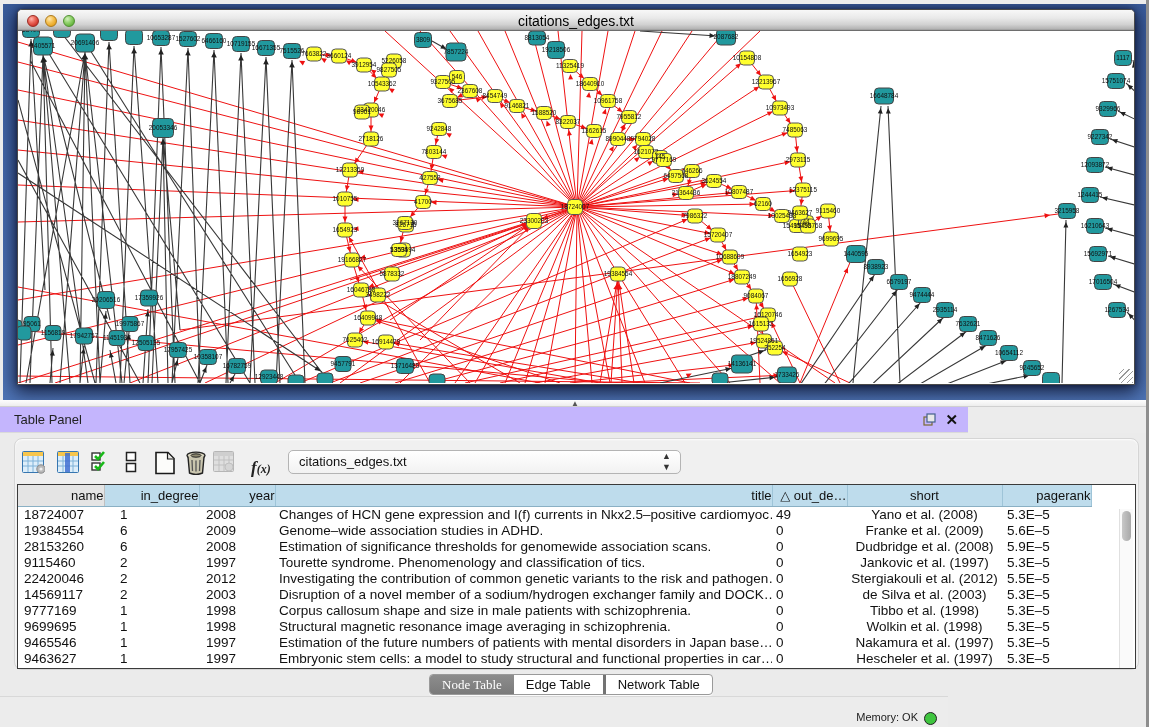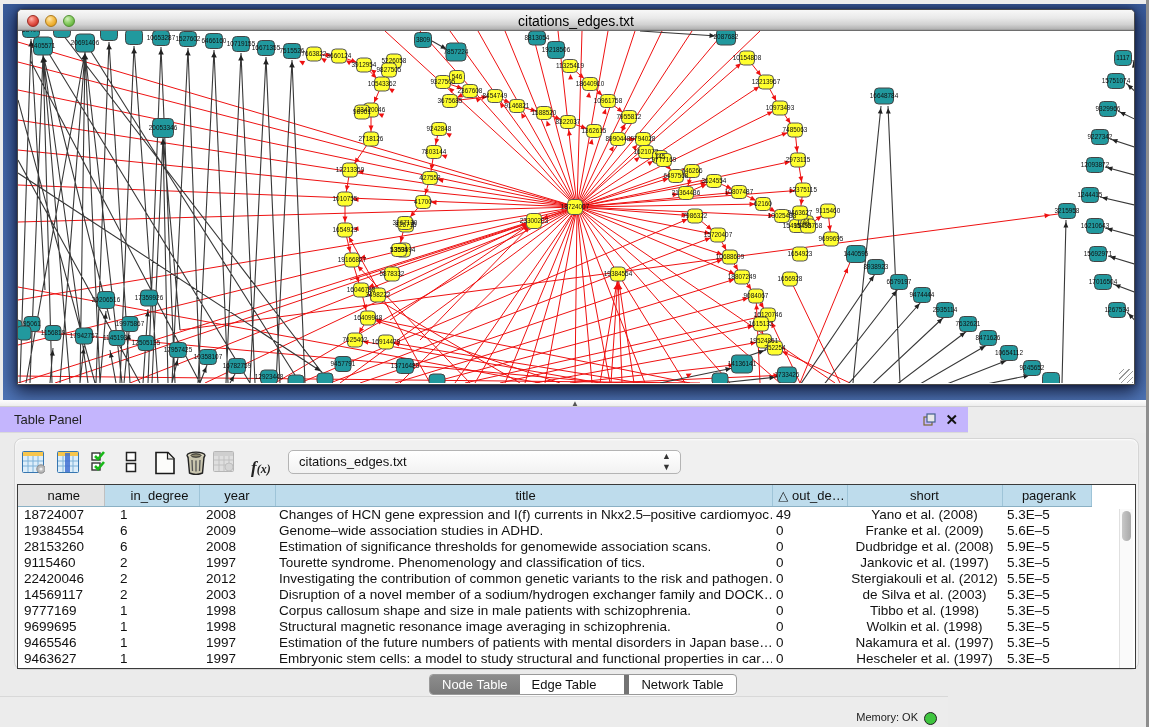--- a/index.html
+++ b/index.html
@@ -24,38 +24,38 @@
 #tp-head .t { position:absolute; left:14px; top:5px; font-size:13px; color:#222; }
 #tp-float { position:absolute; right:32px; top:6px; width:13px; height:13px; }
 #tp-close { position:absolute; right:10px; top:4px; font-size:15px; font-weight:bold; color:#111; }
 #tp-body { position:absolute; left:0; top:433px; width:1146px; height:294px; background:#ebebeb; }
 #tp-panel { position:absolute; left:14px; top:5px; width:1125px; height:232px; background:#f0f0f0; border:1px solid #d5d5d5; border-radius:8px; box-shadow:inset 0 1px 2px rgba(255,255,255,0.9); }
 .tbicon { position:absolute; top:12px; }
 #combo { position:absolute; left:273px; top:11px; width:393px; height:24px; background:linear-gradient(#ffffff,#f2f2f2); border:1px solid #b4b4b4; border-radius:5px; font-size:13px; color:#111; line-height:22px; padding-left:10px; }
 #combo .arr { position:absolute; right:9px; top:0px; font-size:9px; color:#333; line-height:11px; text-align:center; }
 #tablewrap { position:absolute; left:2px; top:45px; width:1119px; height:185px; background:#fff; border:1px solid #3a3a3a; overflow:hidden; }
 table { border-collapse:collapse; table-layout:fixed; width:1072px; font-size:13.5px; }
-th { background:#bedcec; font-weight:normal; color:#111; height:21px; border-right:1px solid #9ec4d8; border-bottom:1px solid #8ab0c4; text-align:center; font-size:13px;}
+th { background:#bedcec; font-weight:normal; color:#111; height:21px; border-right:1px solid #9ec4d8; border-bottom:1px solid #8ab0c4; text-align:right; font-size:13px;}
 th.c-name { background:#e4e4e4; border-right:1px solid #c0c0c0; }
 td { height:16px; color:#111; white-space:nowrap; overflow:hidden; padding:0; }
 .c-name { width:86px; padding-left:6px; }
 td.c-name { text-align:left; }
 .c-ind { width:95px; padding-left:16px; }
 .c-year { width:76px; } td.c-year { padding-left:7px; }
 .c-title { width:497px; padding-left:4px; }
 .c-out { width:75px; padding-left:4px; }
 .c-short { width:155px; text-align:center; }
 .c-pr { width:89px; padding-left:5px; }
 #vscroll { position:absolute; right:2px; top:24px; width:14px; height:161px; background:#fafafa; border-left:1px solid #e0e0e0; }
 #vthumb { position:absolute; left:2px; top:2px; width:9px; height:30px; background:linear-gradient(90deg,#c8c8c8,#a8a8a8); border-radius:5px; }
 #tabs { position:absolute; left:0; top:674px; width:1146px; height:22px; }
 #seg { position:absolute; left:429px; top:0; height:21px; display:flex; border:1px solid #9a9a9a; border-radius:4px; overflow:hidden; background:#fff; box-shadow:0 1px 0 rgba(255,255,255,0.8);}
 #seg div { font-size:13px; line-height:19px; padding:0 12px; color:#111; }
-#seg .sel { background:linear-gradient(#8d8d8d,#7a7a7a); color:#fff; }
-#seg .sep { border-left:5px solid #737373;margin-left:16px; }
+#seg .sel { background:linear-gradient(#8d8d8d,#7a7a7a); color:#fff;font-family:Liberation Serif, serif; }
+#seg .sep { border-left:3px solid #737373; }
 #statusline { position:absolute; left:0; top:696px; width:948px; border-top:1px solid #d8d8d8; height:31px; background:#ececec; }
 #mem { position:absolute; right:30px; top:14px; font-size:11px; color:#222; }
 #memdot { position:absolute; right:11px; top:15px; width:13px; height:13px; border-radius:50%; background:#3fc53f; border:1px solid #222; }
 </style></head>
 <body>
 <div id="app">
   <div id="desktop">
     <div id="gwin">
       <div id="titlebar">
         <div class="tl" id="t-red"></div>

